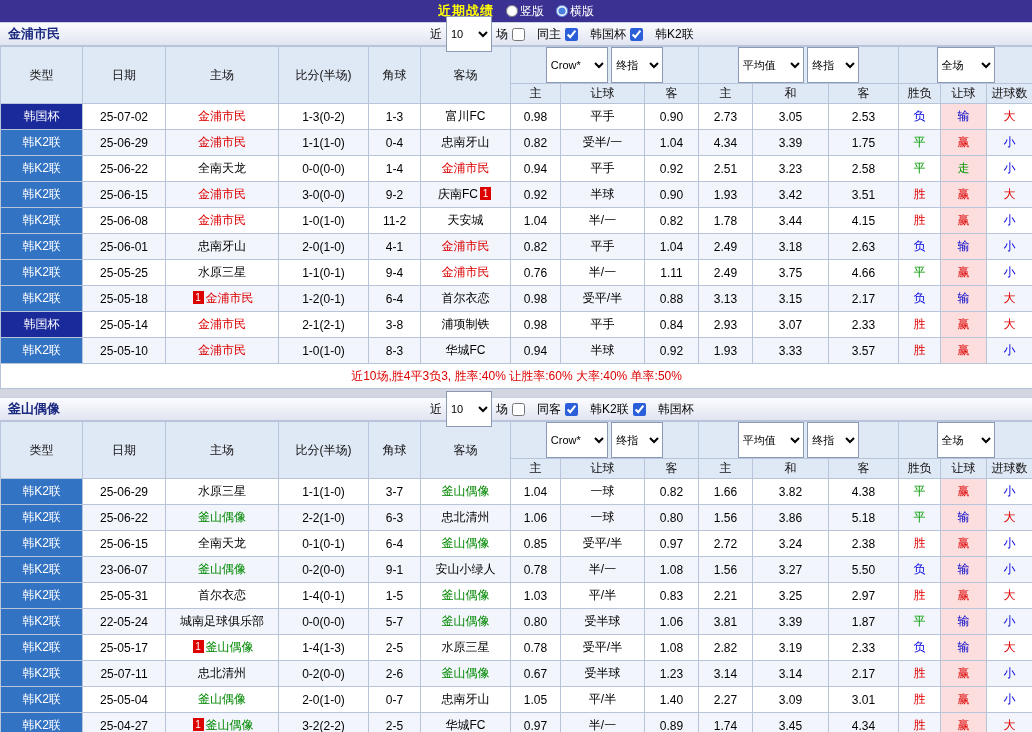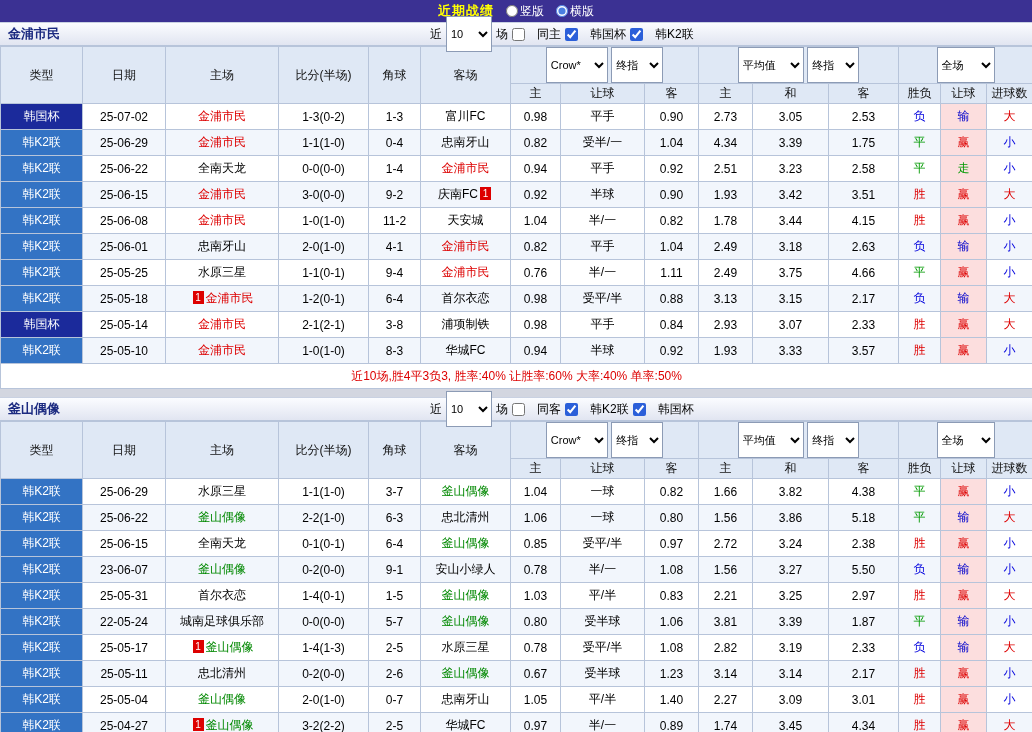--- a/index.html
+++ b/index.html
@@ -509,21 +509,21 @@
           <td class="num">1.08</td>
           <td class="num">2.82</td>
           <td class="num">3.19</td>
           <td class="num">2.33</td>
           <td class="res c-b">负</td>
           <td class="res let-lose">输</td>
           <td class="res c-r">大</td>
         </tr>
         <tr>
           <td class="type-league">韩K2联</td>
-          <td class="date">25-05-11</td>
+          <td class="date">25-07-11</td>
           <td class="team"><span class="tname">忠北清州</span></td>
           <td class="score">0-2(0-0)</td>
           <td class="corner">2-6</td>
           <td class="team"><span class="tname" style="color: rgb(0, 136, 0);">釜山偶像</span></td>
           <td class="num">0.67</td>
           <td class="num">受半球</td>
           <td class="num">1.23</td>
           <td class="num">3.14</td>
           <td class="num">3.14</td>
           <td class="num">2.17</td>

